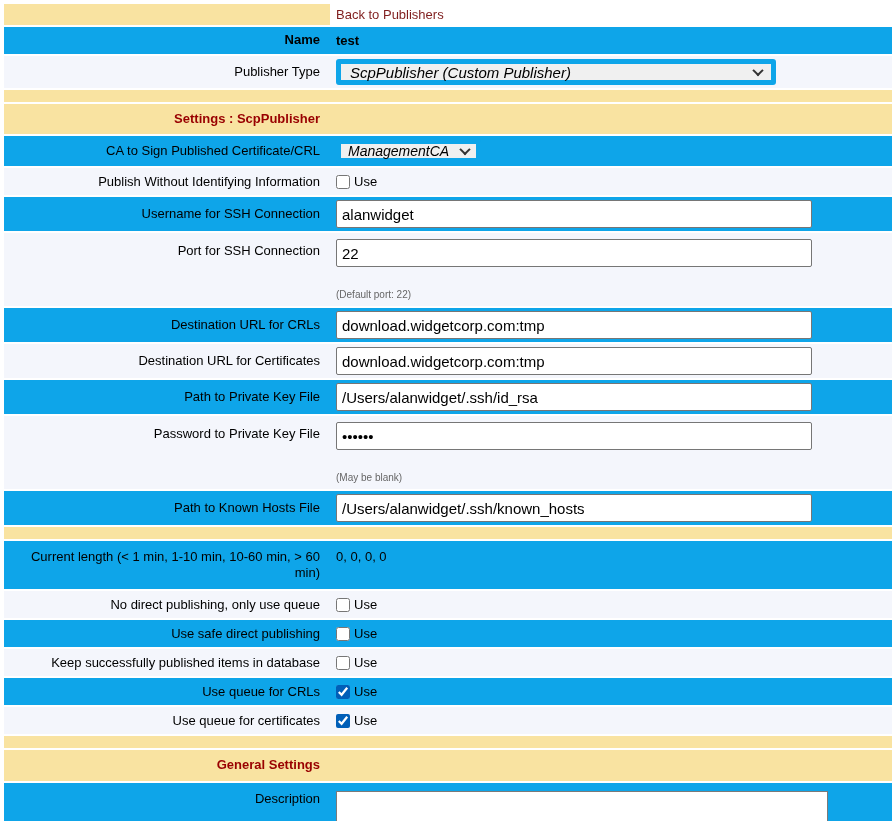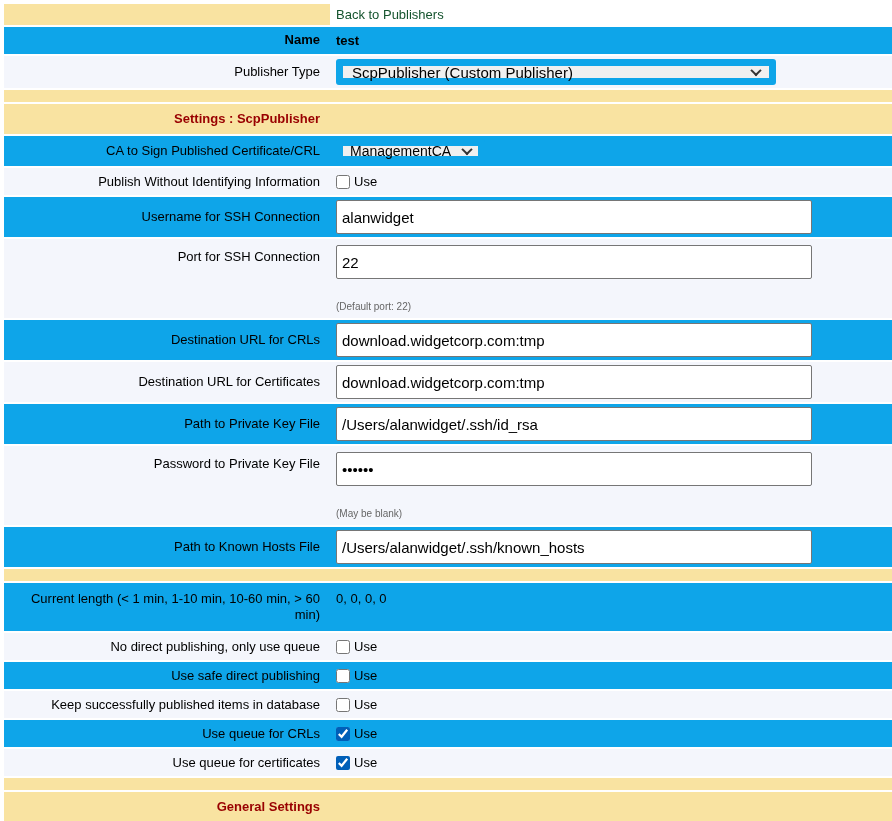--- a/index.html
+++ b/index.html
@@ -31,46 +31,47 @@
   .bg-pale { background: #f4f6fc; }
   .bg-yellow { background: #f9e3a1; }
   .bg-white { background: #ffffff; }
 
   .band { height: 12px; background: #f9e3a1; margin-bottom: 2px; }
 
   .hdr-row .lbl { color: #990000; font-weight: bold; padding-top: 7px; padding-bottom: 7px; }
 
   .bold { font-weight: bold; }
 
-  a.link { color: #14532d; text-decoration: none; cursor: pointer; }
+  a.link { color: #7f1d1d; text-decoration: none; cursor: pointer; }
   a.help { color: #0000cc; text-decoration: none; font-weight: bold; margin-left: 3px; cursor: pointer; }
 
   input[type="text"], input[type="password"] {
-    width: 476px; height: 34px;
+    width: 476px; height: 28px;
     border: 1px solid #767676; border-radius: 2px;
     background: #fff;
     font-family: "Liberation Sans", sans-serif;
     font-size: 15px;
     padding: 1px 5px;
   }
   input[type="checkbox"] {
     width: 14px; height: 14px;
     accent-color: #005fb8;
     margin: 0 4px 0 0;
     vertical-align: middle;
   }
   .chkwrap { display: flex; align-items: center; }
 
   .select {
     display: inline-flex; align-items: center; justify-content: space-between;
     background: #f0f0f0;
-    border: 7px solid #0ea5e9; border-radius: 3px;
+    border: 5px solid #0ea5e9; border-radius: 3px;
     height: 26px; padding: 0 9px;
     font-size: 15px;
     cursor: default;
+    font-style: italic;
   }
   .select-wide { width: 440px; }
   .select-small { height: 24px; font-size: 14px; padding: 0 7px; text-align: center; }
   .select-small .chevron { margin-left: 12px; }
   .chevron {
     width: 8px; height: 8px;
     border-right: 2px solid #333; border-bottom: 2px solid #333;
     transform: rotate(45deg) translate(-1px, -1px);
     margin-left: 14px;
     flex: 0 0 auto;

